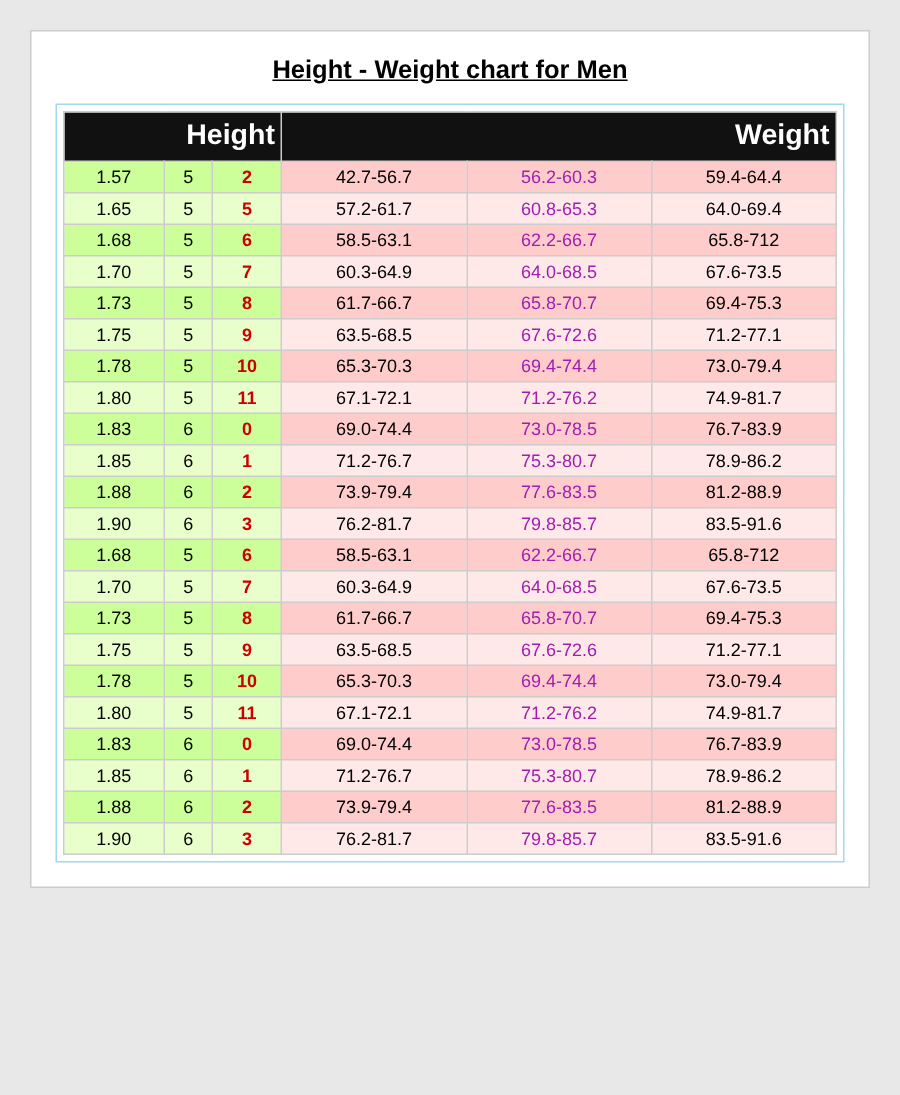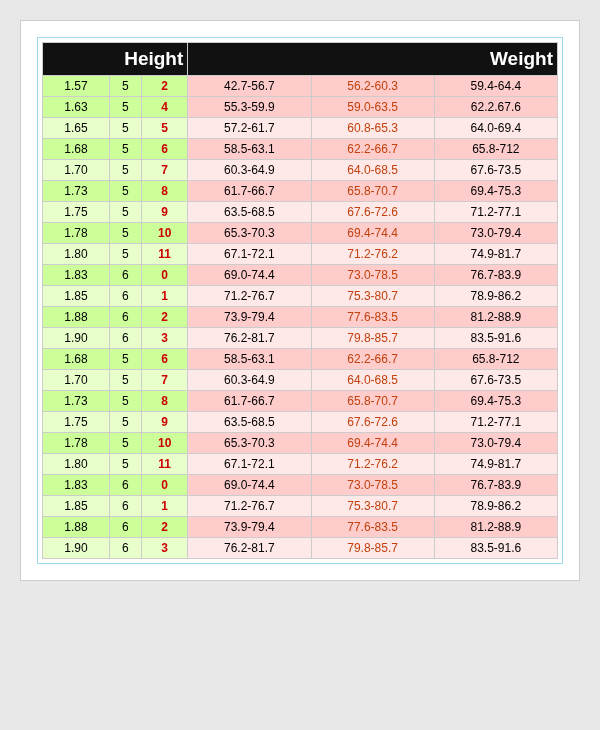--- a/index.html
+++ b/index.html
@@ -52,58 +52,51 @@
       background: white;
       color: #000;
       font-weight: normal;
       font-size: 12px;
       padding: 4px 2px;
     }
     .col-metres { background: #ccff99; color: #000; }
     .col-feet   { background: #ccff99; color: #000; }
     .col-inches { background: #ccff99; color: #cc0000; font-weight: bold; }
     .col-kgs-small { background: #ffcccc; color: #000; }
-    .col-kgs-med   { background: #ffcccc; color: #c2410c; }
+    .col-kgs-med   { background: #ffcccc; color: #a21caf; }
     .col-kgs-large { background: #ffcccc; color: #000; }
     .row-alt1 td.col-metres,
     .row-alt1 td.col-feet   { background: #e8ffcc; }
     .row-alt1 td.col-inches { background: #e8ffcc; color: #cc0000; font-weight: bold; }
     .row-alt1 td.col-kgs-small,
     .row-alt1 td.col-kgs-med,
     .row-alt1 td.col-kgs-large { background: #ffe8e8; }
   </style>
 </head>
 <body>
 
 <div class="page-container">
+  <div class="page-title">Height - Weight chart for Men</div>
   <div class="chart-wrapper">
     <table>
       <thead>
         <tr class="header-group">
           <th colspan="3">Height</th>
           <th colspan="3">Weight</th>
         </tr>
       </thead>
       <tbody id="table-body">
       <tr>
             <td class="col-metres">1.57</td>
             <td class="col-feet">5</td>
             <td class="col-inches">2</td>
             <td class="col-kgs-small">42.7-56.7</td>
             <td class="col-kgs-med">56.2-60.3</td>
             <td class="col-kgs-large">59.4-64.4</td>
           </tr>
-          <tr>
-            <td class="col-metres">1.63</td>
-            <td class="col-feet">5</td>
-            <td class="col-inches">4</td>
-            <td class="col-kgs-small">55.3-59.9</td>
-            <td class="col-kgs-med">59.0-63.5</td>
-            <td class="col-kgs-large">62.2.67.6</td>
-          </tr>
           <tr class="row-alt1">
             <td class="col-metres">1.65</td>
             <td class="col-feet">5</td>
             <td class="col-inches">5</td>
             <td class="col-kgs-small">57.2-61.7</td>
             <td class="col-kgs-med">60.8-65.3</td>
             <td class="col-kgs-large">64.0-69.4</td>
           </tr>
           <tr>
             <td class="col-metres">1.68</td>

